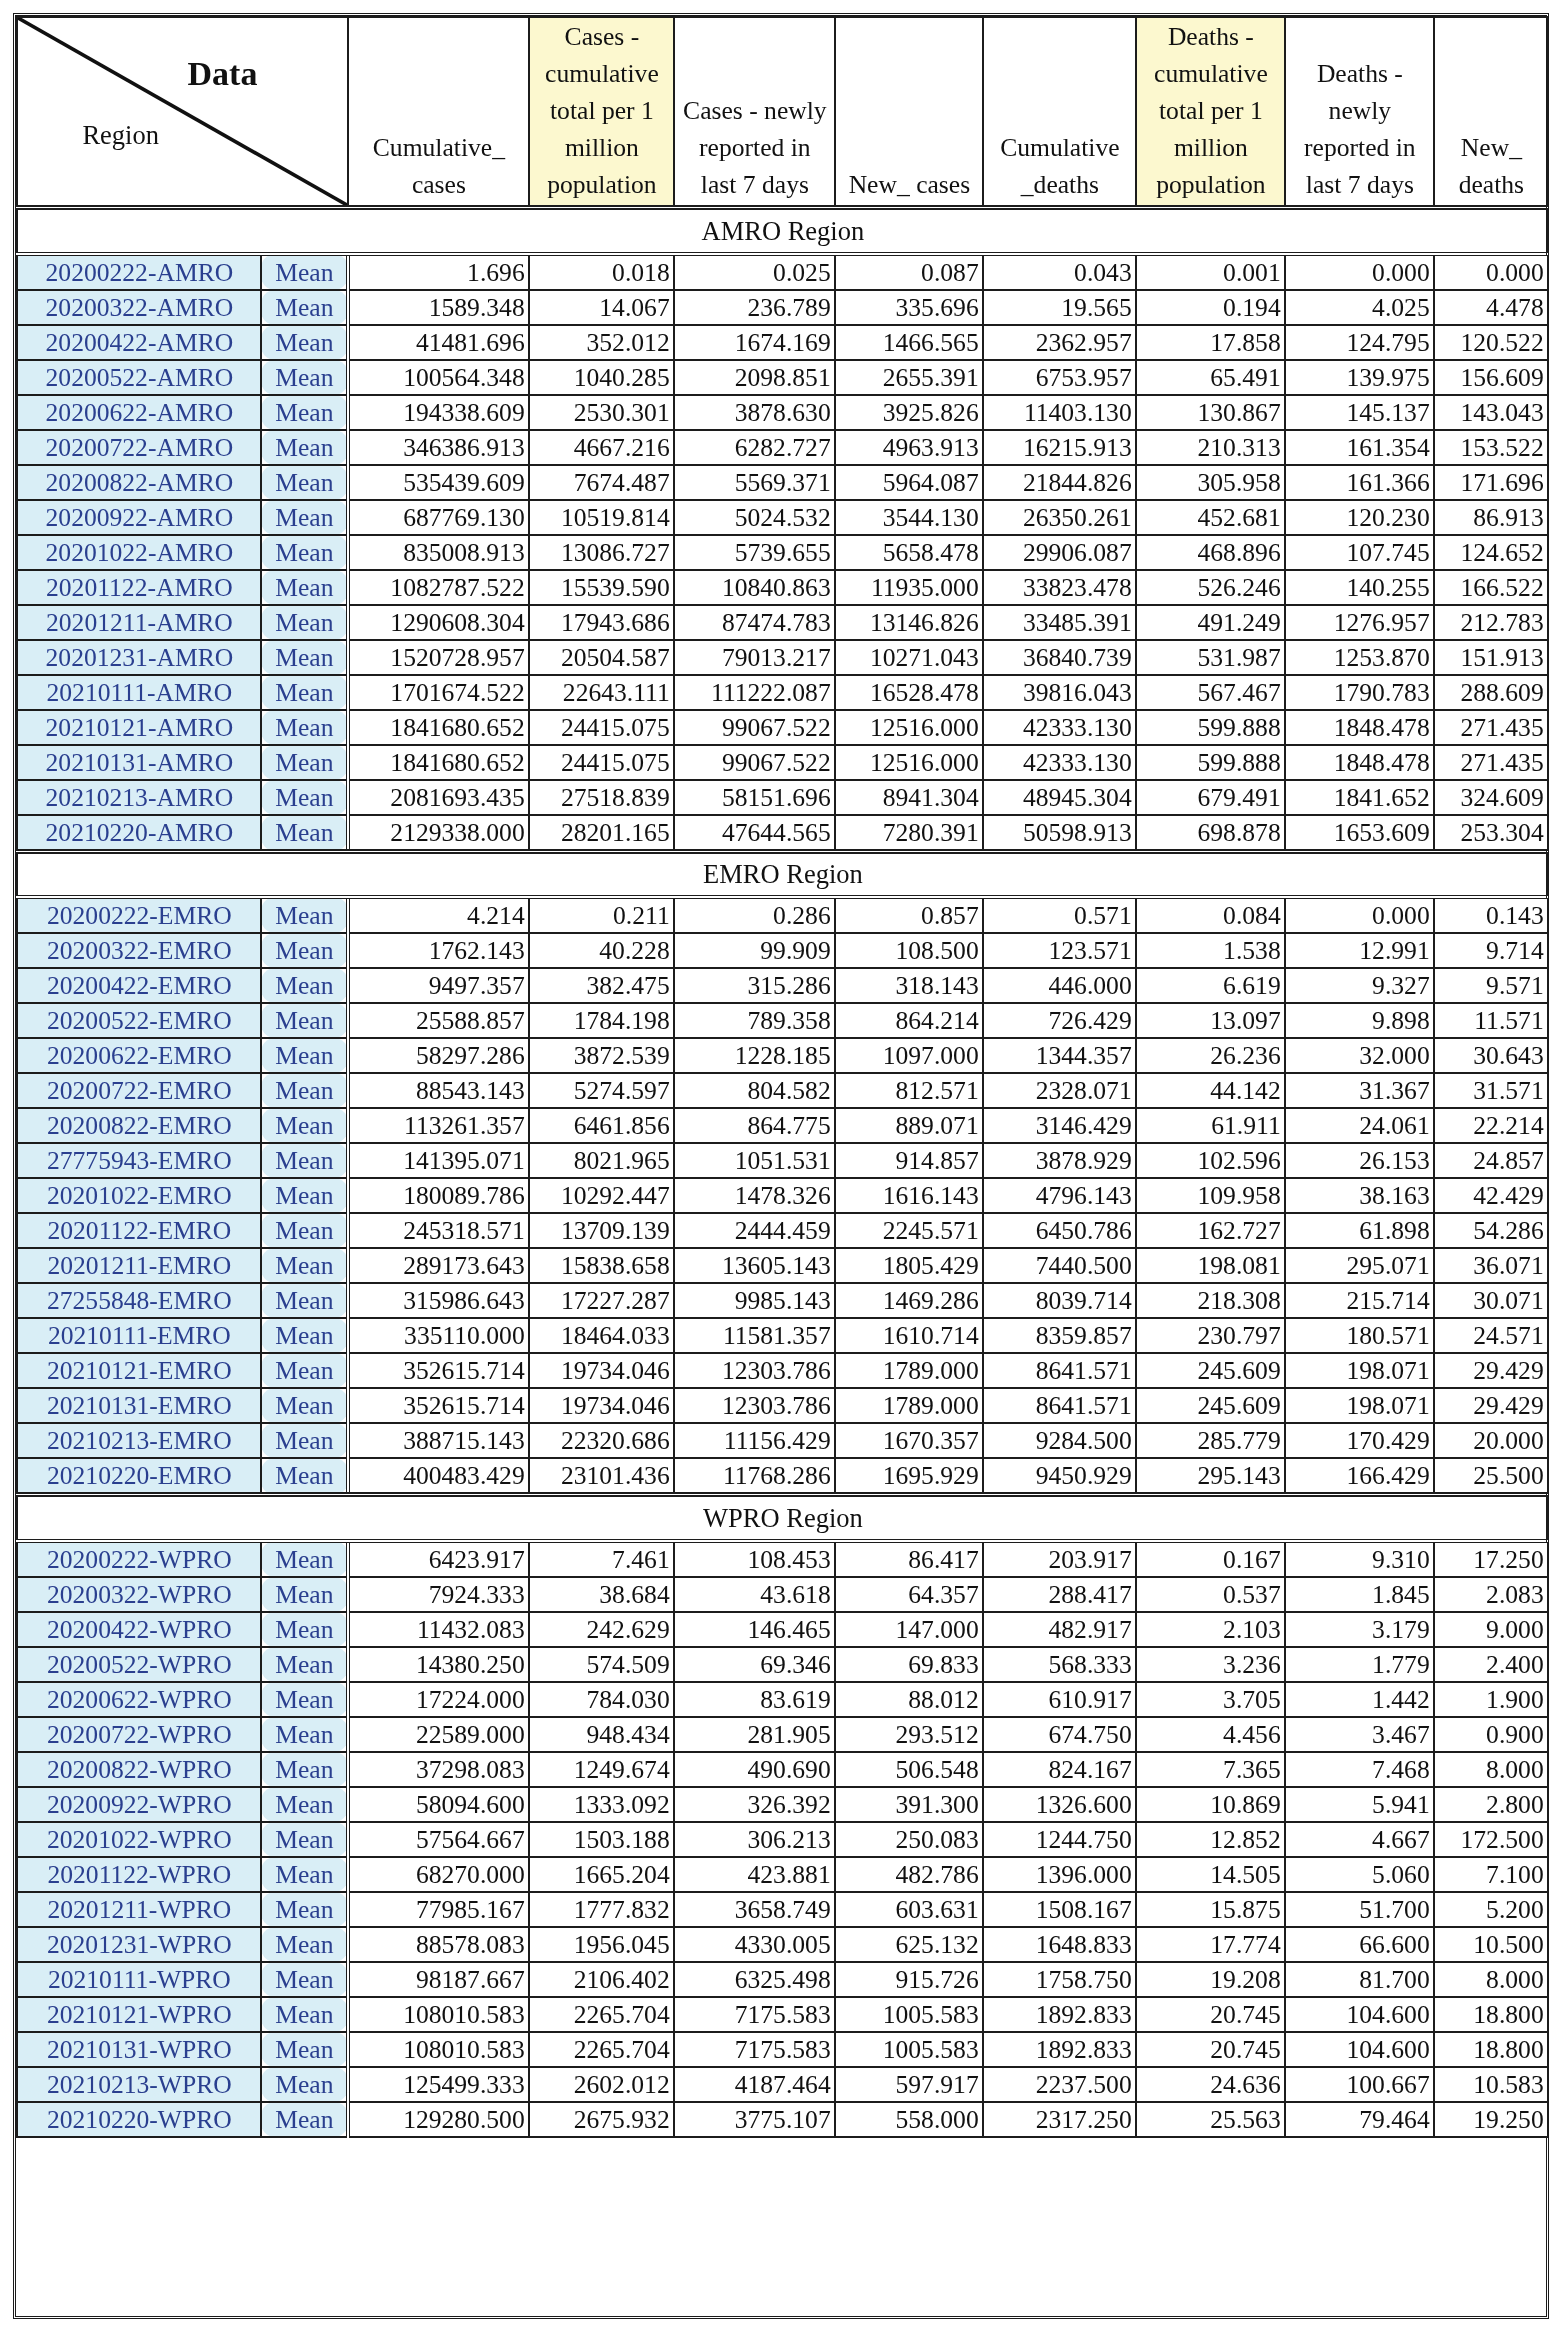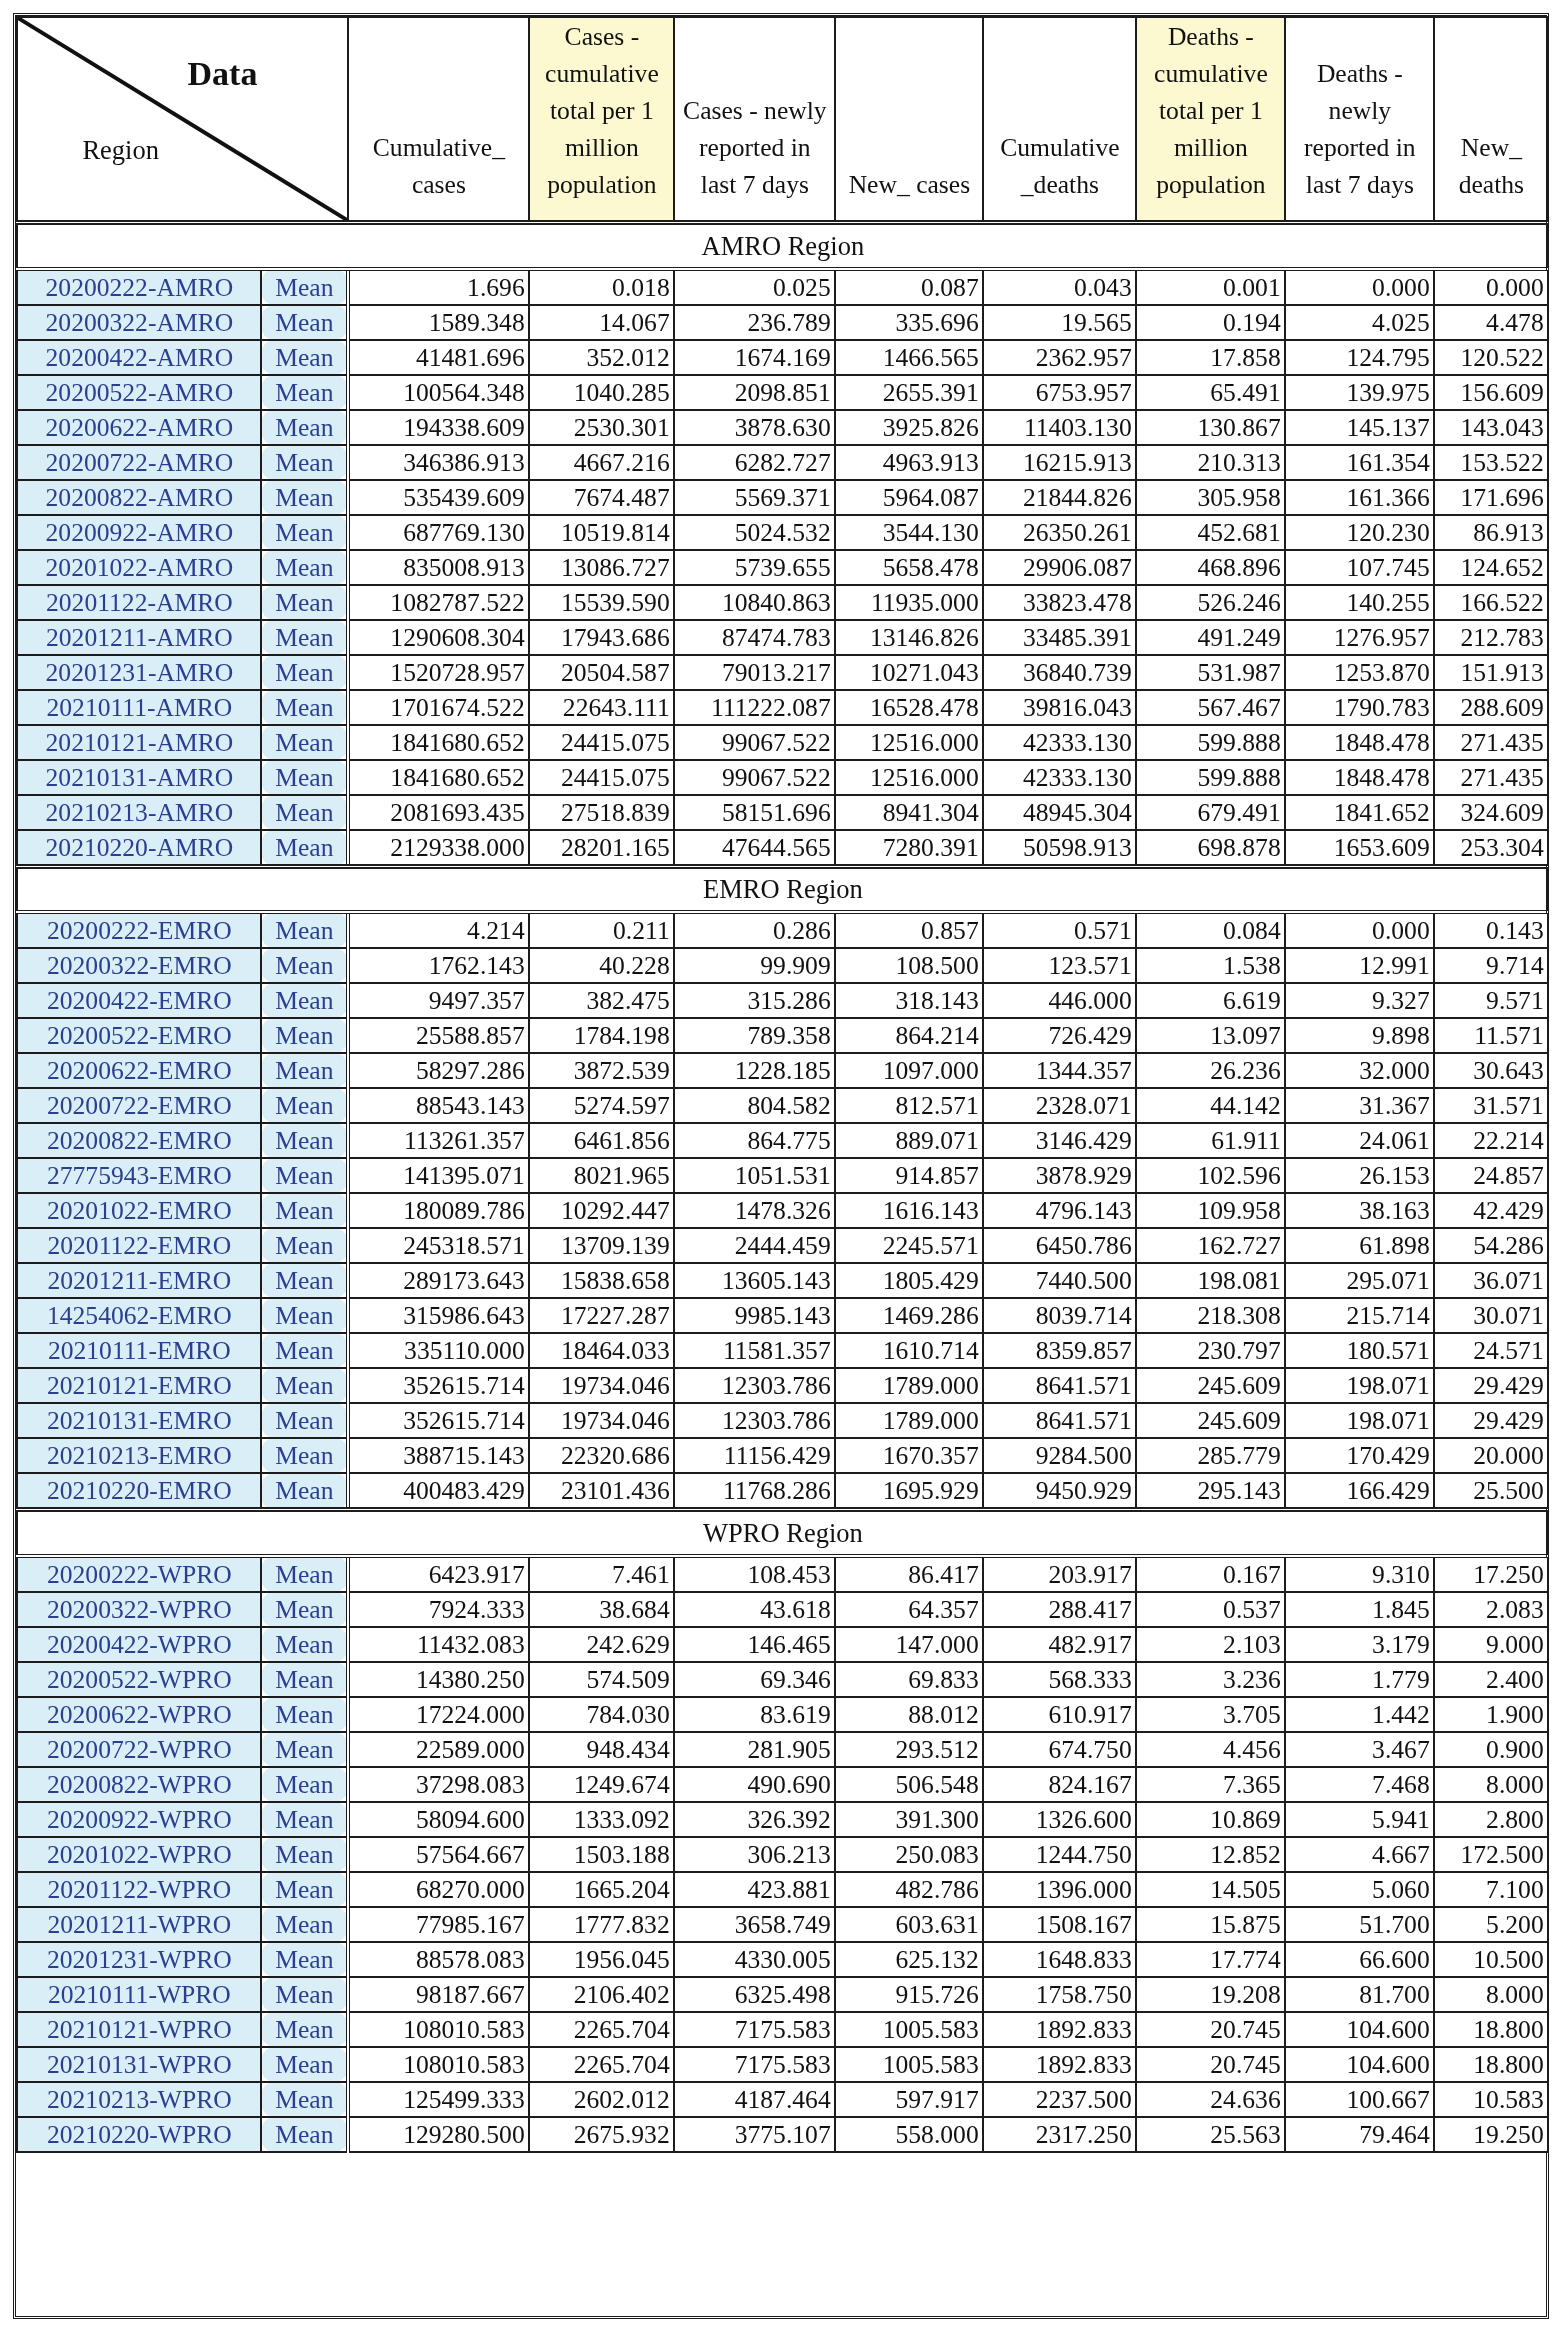--- a/index.html
+++ b/index.html
@@ -2,21 +2,21 @@
 <html style="font-size:14.6px"><head>
 <meta charset="utf-8">
 <style>
   html, body { margin:0; padding:0; background:#ffffff; }
   body { width:1562px; height:2331px; position:relative; overflow:hidden;
          font-family:"Liberation Serif", "DejaVu Serif", serif; color:#111; }
   .frame { position:absolute; left:12.8px; top:12.8px; width:1536px; height:2306px;
            border:3.7px double #1a1a1a; box-sizing:border-box; }
   table { position:absolute; left:16.4px; top:16.4px; border-collapse:collapse; table-layout:fixed; }
   td, th { border:2.7px solid #1c1c1c; box-sizing:border-box; padding:0 5.5px; overflow:hidden; white-space:nowrap; }
-  th { font-weight:normal; font-size:25.6px; line-height:37px; text-align:center; vertical-align:bottom; padding-bottom:17px; white-space:normal; }
+  th { font-weight:normal; font-size:25.6px; line-height:37px; text-align:center; vertical-align:bottom; padding-bottom:2px; white-space:normal; }
   th.hl { background:#fcf8cf; }
   th.diag { position:relative; padding:0; background:#fff; }
   th.diag svg { position:absolute; left:0; top:0; width:100%; height:100%; }
   th.diag .data-lbl { position:absolute; right:90px; top:37px; font-size:34px;font-weight:bold; }
   th.diag .region-lbl { position:absolute; left:64px; bottom:51px; font-size:26.5px; }
   tr.hdr { height:185px; }
   tr.section td { height:46px; text-align:center; font-weight:normal; font-size:26.5px; border-top:5.5px double #1c1c1c; border-bottom:4.6px double #1c1c1c; }
   tr.row { height:32px; }
   tr.row td { font-size:25.6px; line-height:33px; }
   td.rid { background:#d9eef6; color:#2a3f8f; text-align:center; padding:0 3.7px; }
@@ -397,21 +397,21 @@
         <td class="num">289173.643</td>
         <td class="num">15838.658</td>
         <td class="num">13605.143</td>
         <td class="num">1805.429</td>
         <td class="num">7440.500</td>
         <td class="num">198.081</td>
         <td class="num">295.071</td>
         <td class="num">36.071</td>
       </tr>
       <tr class="row">
-        <td class="rid">14254062-EMRO</td>
+        <td class="rid">27255848-EMRO</td>
         <td class="stat">Mean</td>
         <td class="num">315986.643</td>
         <td class="num">17227.287</td>
         <td class="num">9985.143</td>
         <td class="num">1469.286</td>
         <td class="num">8039.714</td>
         <td class="num">218.308</td>
         <td class="num">215.714</td>
         <td class="num">30.071</td>
       </tr>

